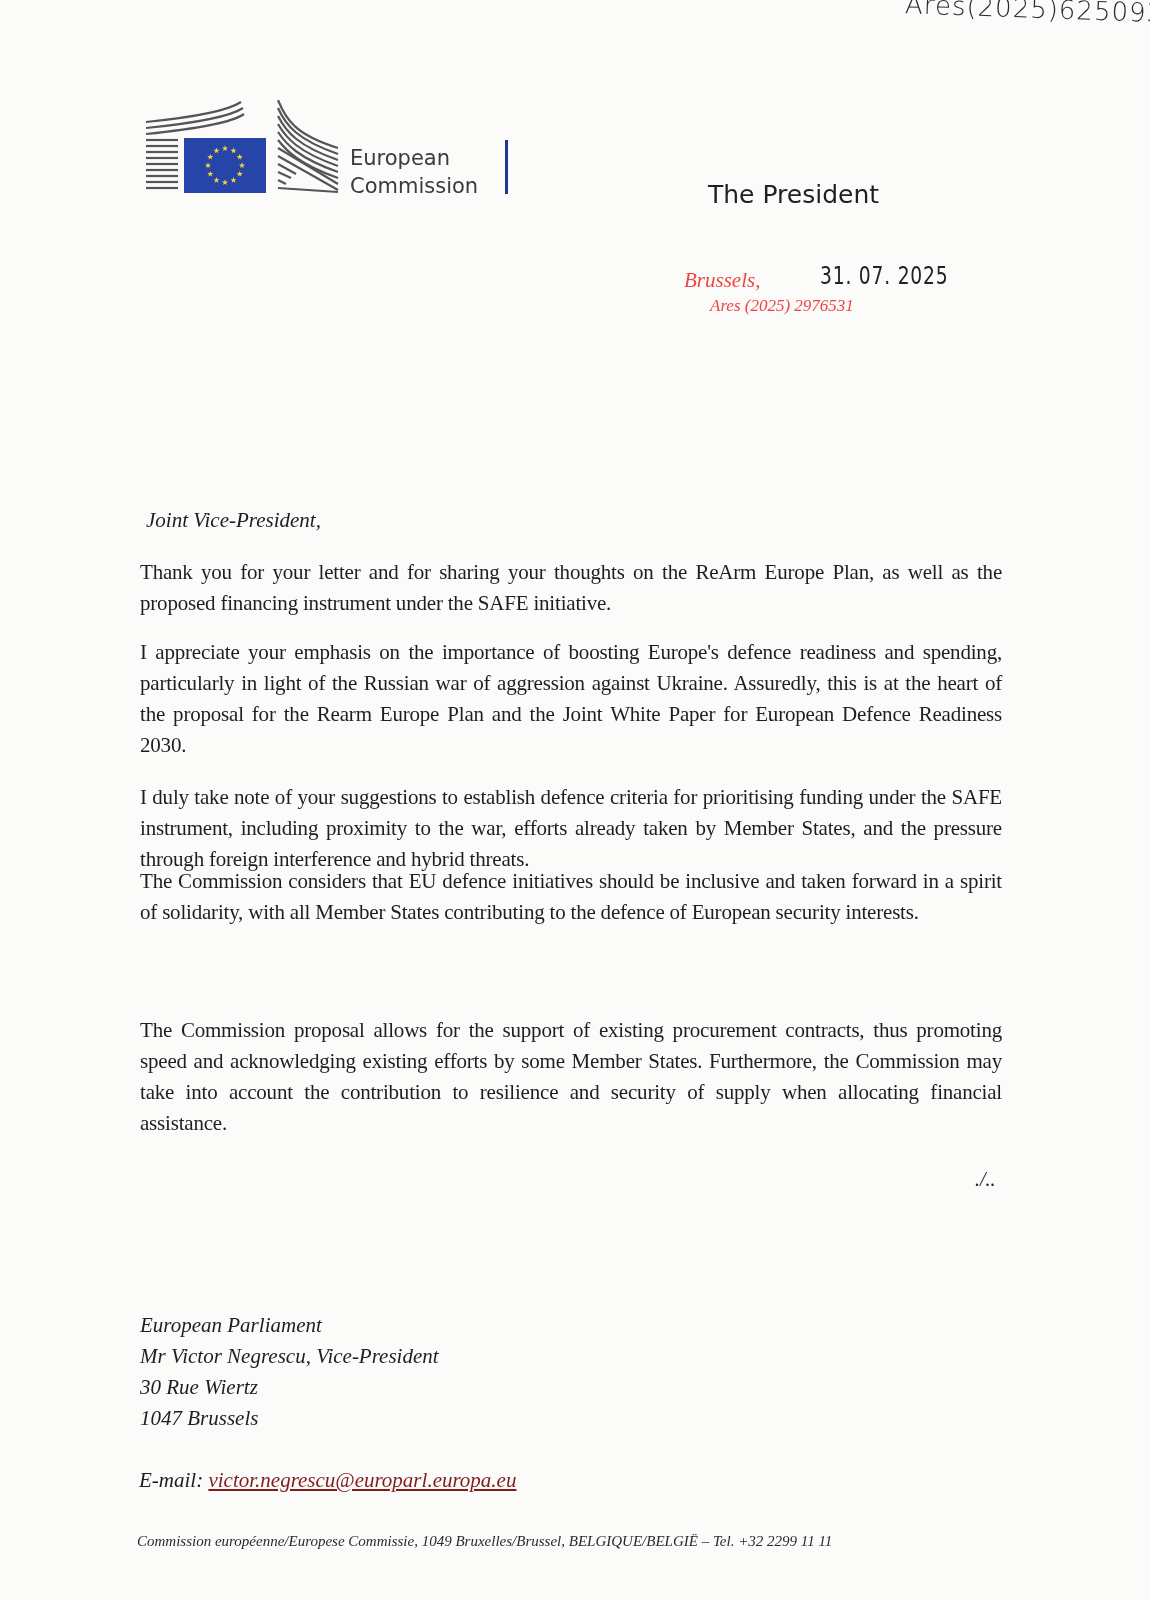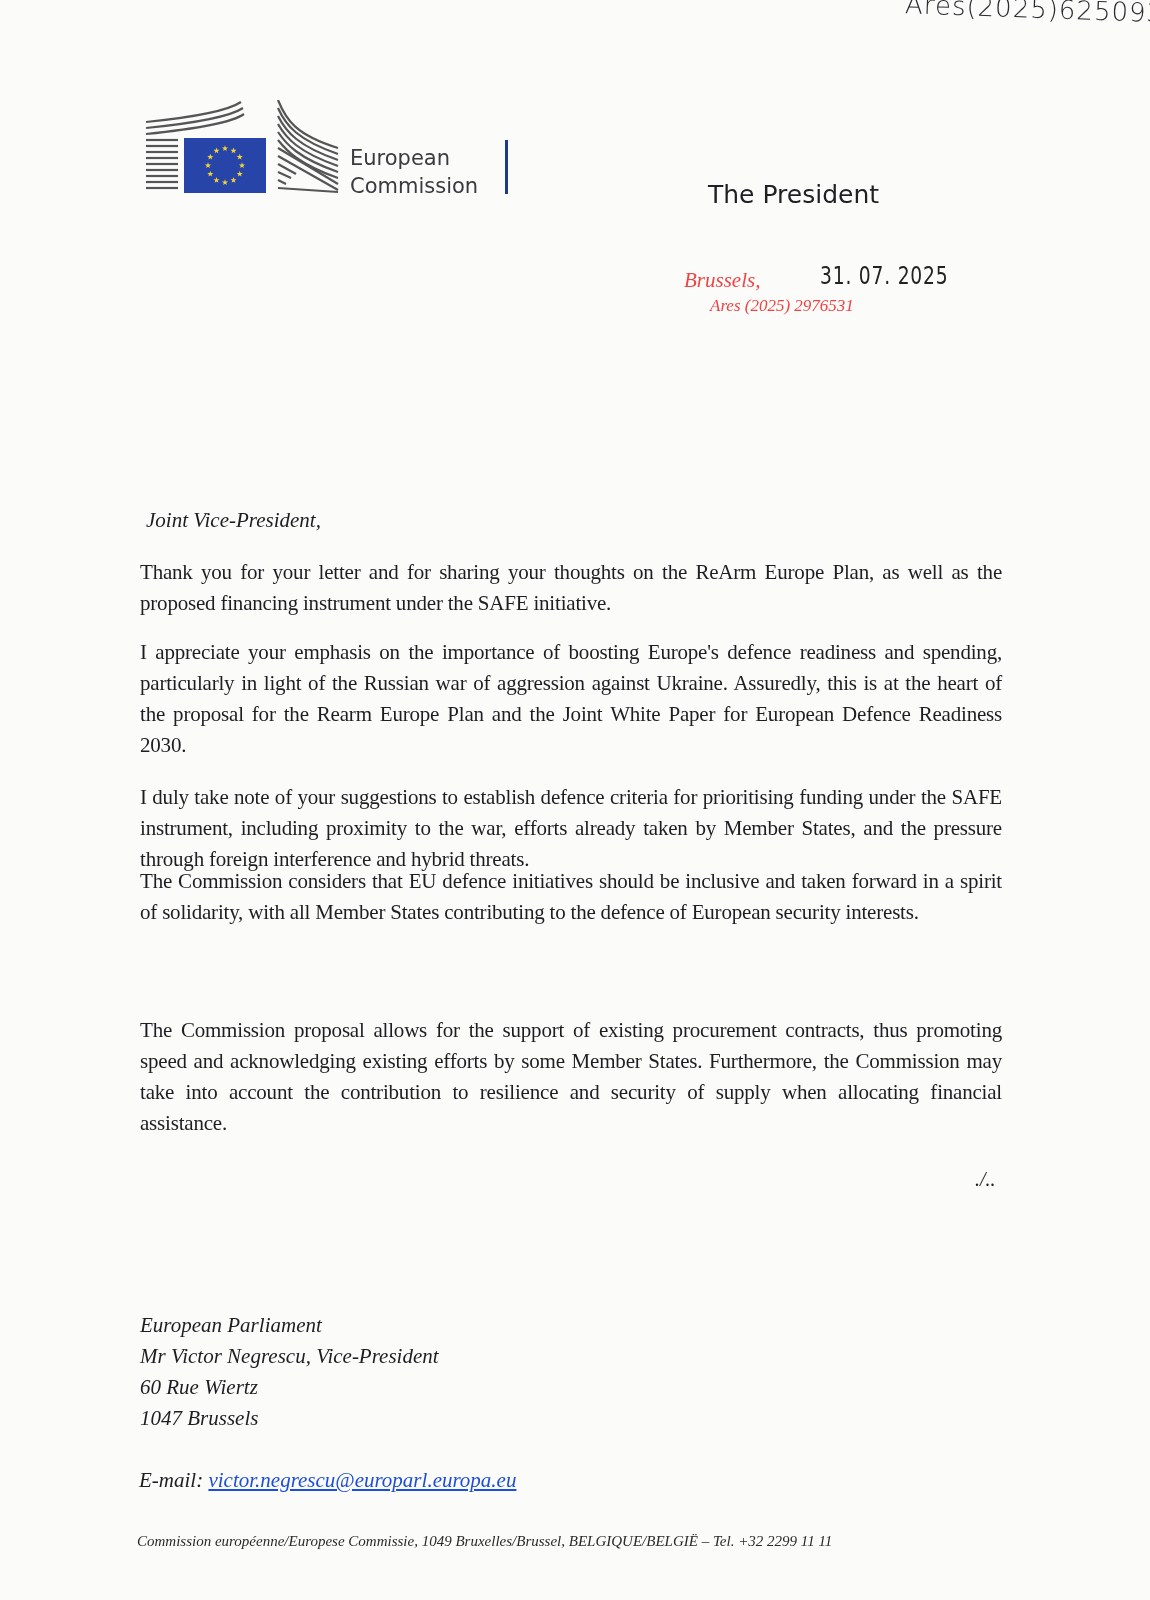--- a/index.html
+++ b/index.html
@@ -61,21 +61,21 @@
   .cont { left: 975px; top: 1168px; font-style: italic; font-size: 20px; }
   .address {
     left: 140px; top: 1310px;
     font-style: italic; font-size: 21px; line-height: 31px;
   }
   .address div { white-space: nowrap; }
   .email-line {
     left: 139px; top: 1468px;
     font-style: italic; font-size: 21px;
   }
-  .email-line a { color: #1d4ed8; text-decoration: underline; }
+  .email-line a { color: #7f1d1d; text-decoration: underline; }
   .footer {
     left: 137px; top: 1533px;
     font-style: italic; font-size: 15px; color: #2a2a2a;
     white-space: nowrap;
   }
 </style>
 </head>
 <body>
 
 <div class="abs handwritten">Ares(2025)6250935</div>
@@ -144,21 +144,21 @@
 <div class="abs body-text p2">I appreciate your emphasis on the importance of boosting Europe's defence readiness and spending, particularly in light of the Russian war of aggression against Ukraine. Assuredly, this is at the heart of the proposal for the Rearm Europe Plan and the Joint White Paper for European Defence Readiness 2030.</div>
 <div class="abs body-text p3">I duly take note of your suggestions to establish defence criteria for prioritising funding under the SAFE instrument, including proximity to the war, efforts already taken by Member States, and the pressure through foreign interference and hybrid threats.</div>
 <div class="abs body-text p4">The Commission considers that EU defence initiatives should be inclusive and taken forward in a spirit of solidarity, with all Member States contributing to the defence of European security interests.</div>
 <div class="abs body-text p5">The Commission proposal allows for the support of existing procurement contracts, thus promoting speed and acknowledging existing efforts by some Member States. Furthermore, the Commission may take into account the contribution to resilience and security of supply when allocating financial assistance.</div>
 
 <div class="abs cont">./..</div>
 
 <div class="abs address">
   <div>European Parliament</div>
   <div>Mr Victor Negrescu, Vice-President</div>
-  <div>60 Rue Wiertz</div>
+  <div>30 Rue Wiertz</div>
   <div>1047 Brussels</div>
 </div>
 
 <div class="abs email-line">
   <span>E-mail:</span>
   <a>victor.negrescu@europarl.europa.eu</a>
 </div>
 
 <div class="abs footer">Commission européenne/Europese Commissie, 1049 Bruxelles/Brussel, BELGIQUE/BELGIË – Tel. +32 2299 11 11</div>
 

